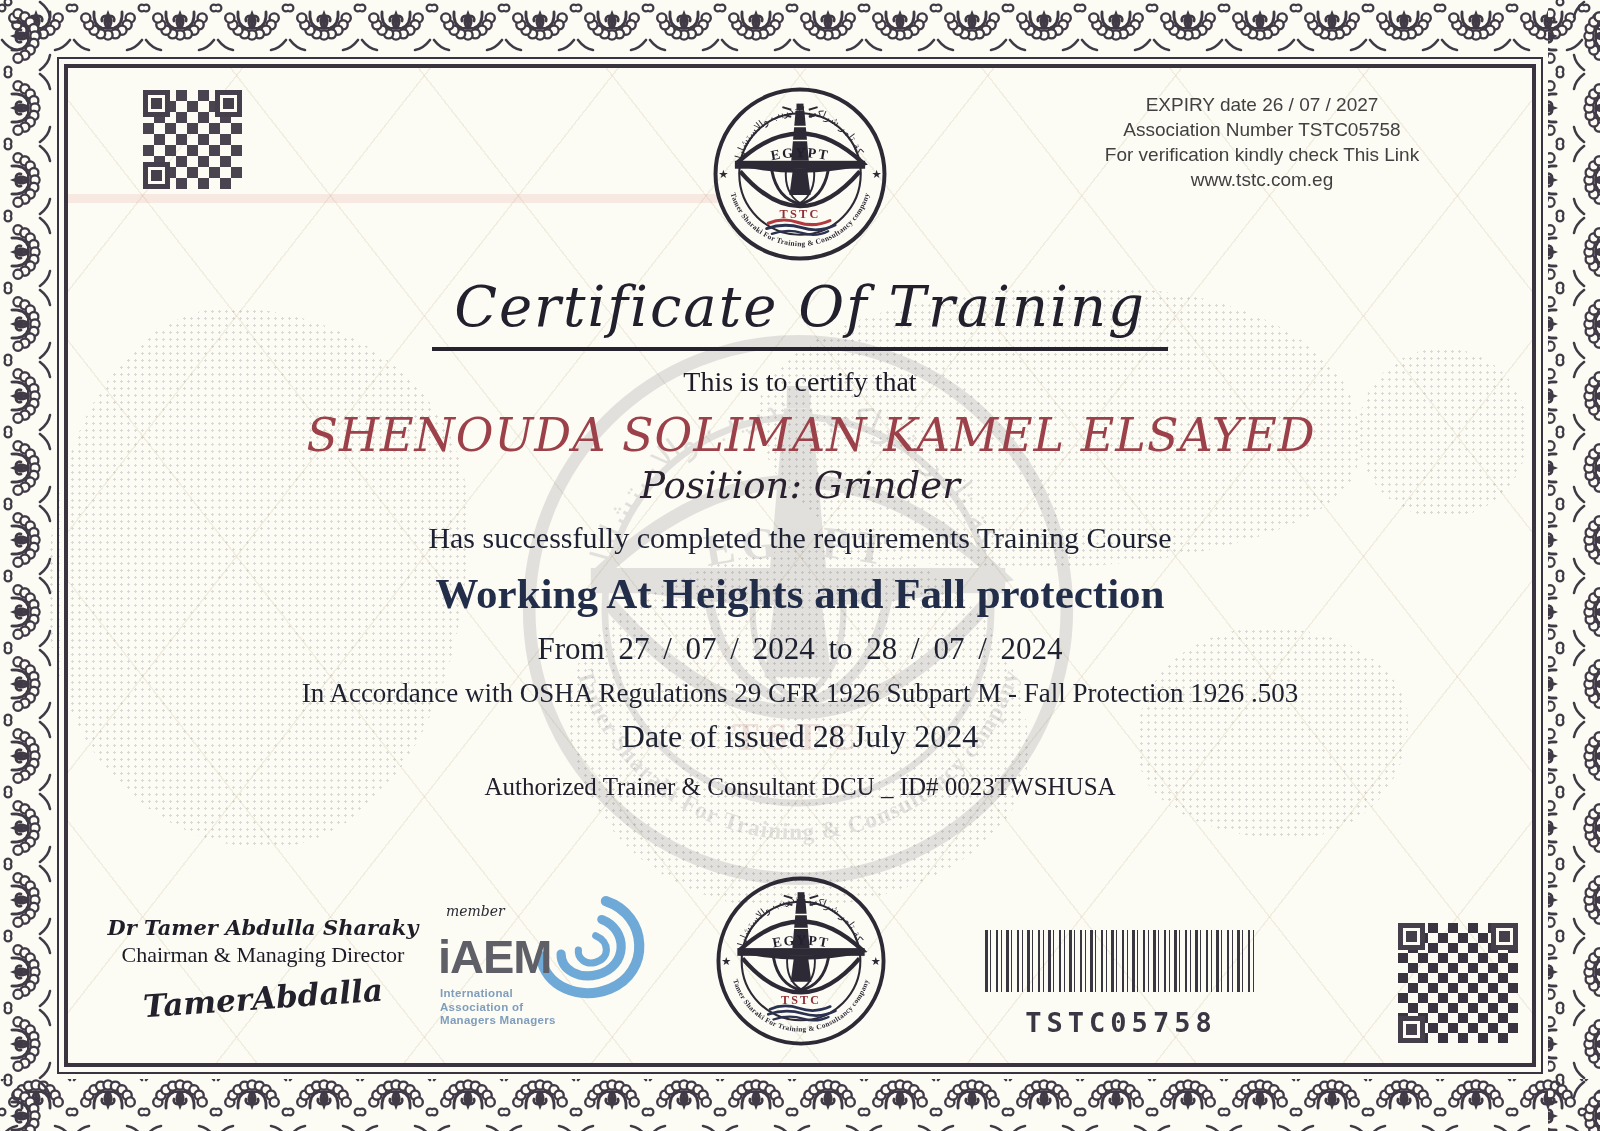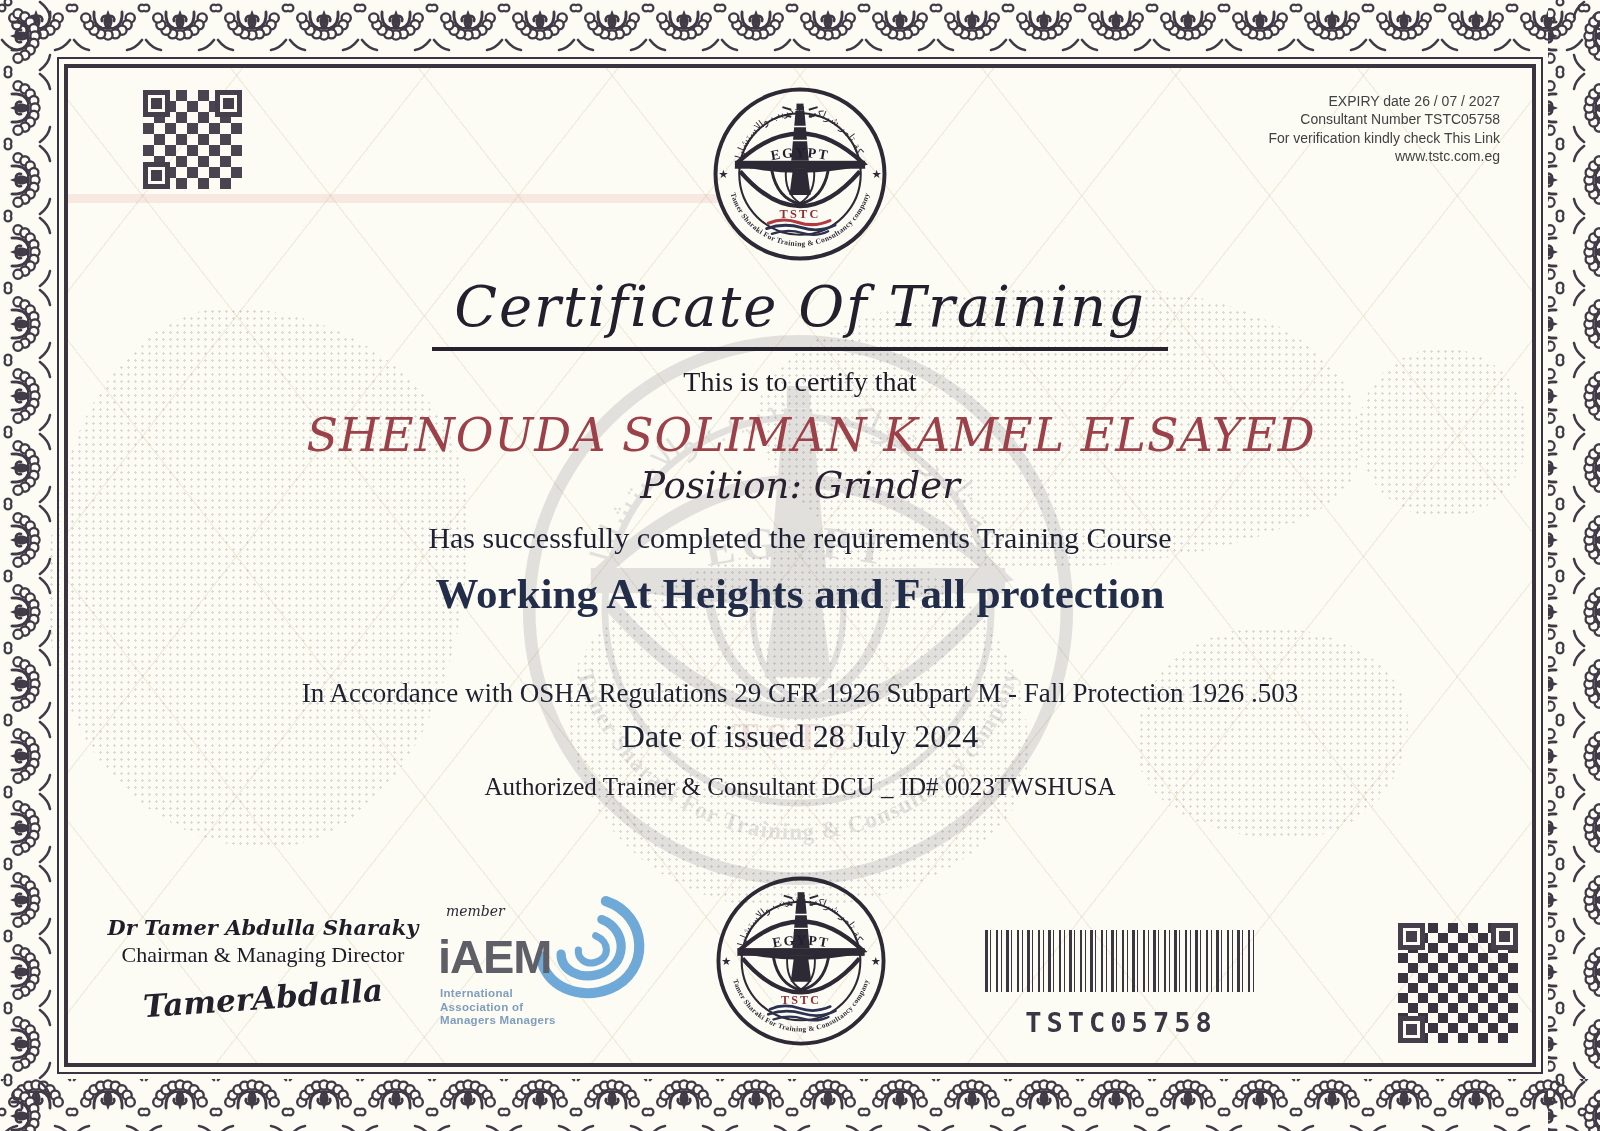--- a/index.html
+++ b/index.html
@@ -32,22 +32,22 @@
   .certify{top:298px;font-size:28px;color:#1e1b28;}
   .name{top:340px;font-size:46px;font-style:italic;color:#9c4049;letter-spacing:1px;font-family:"DejaVu Serif", serif;padding-left:22px;}
   .position{top:396px;font-size:37px;font-style:italic;color:#2a2030;font-family:"DejaVu Serif", serif;}
   .completed{top:453px;font-size:30px;color:#1d2133;}
   .course{top:501px;font-size:43px;font-weight:600;color:#222d49;}
   .dates{top:563px;font-size:31px;color:#1e2130;word-spacing:6px;}
   .accordance{top:610px;font-size:27px;color:#1e2130;}
   .issued{top:650px;font-size:32px;color:#1e2130;}
   .trainer{top:705px;font-size:25px;color:#23202e;}
   
-  .info{position:absolute;left:1012px;top:24px;width:420px;z-index:3;
-        font-family:"Liberation Sans", sans-serif;font-size:14px;line-height:1.32;color:#414141;text-align:right;}
+  .info{position:absolute;left:984px;top:24px;width:420px;z-index:3;
+        font-family:"Liberation Sans", sans-serif;font-size:19px;line-height:1.32;color:#414141;text-align:center;}
   
   .qr{position:absolute;z-index:3;background:repeating-conic-gradient(#4a4450 0% 25%, transparent 0% 50%);}
   .qr1{left:75px;top:22px;width:99px;height:99px;background-size:22px 22px;}
   .qr2{left:1330px;top:855px;width:120px;height:120px;background:repeating-conic-gradient(#39343f 0% 25%, transparent 0% 50%);background-size:20px 20px;}
   .qf{position:absolute;width:27px;height:27px;background:#fcfbf4;border:5px solid #443f4b;box-sizing:border-box;}
   .qf::after{content:"";position:absolute;inset:3px;background:#443f4b;}
   .qf.tl{left:0;top:0}.qf.tr{right:0;top:0}.qf.bl{left:0;bottom:0}
   
   .seal{position:absolute;z-index:3;}
   .seal-top{left:644px;top:18px;width:176px;height:176px;}
@@ -202,31 +202,32 @@
       <path class="seg" d="M93,46 L107,46 M92,62 L108,62"></path>
       <text class="s-egypt" text-anchor="middle"><textPath href="#t1Eg" startOffset="50%">EGYPT</textPath></text>
       <text class="s-tstc" x="100" y="150">TSTC</text>
       <path class="swr" d="M64,156 Q80,149 98,155 T134,153"></path>
       <path class="swn" d="M62,162 Q82,155 102,161 T140,158"></path>
       <path class="swn2" d="M68,168 Q86,162 102,167 T132,165"></path>
     </svg>
 
     <div class="info">
       <div>EXPIRY date 26 / 07 / 2027</div>
-      <div>Consultant Number TSTC05758</div>
+      <div>Association Number TSTC05758</div>
       <div>For verification kindly check This Link</div>
       <div>www.tstc.com.eg</div>
     </div>
 
     <div class="cl certify">This is to certify that</div>
     <div class="cl title"><span>Certificate Of Training</span></div>
     <div class="cl name">SHENOUDA SOLIMAN KAMEL ELSAYED</div>
     <div class="cl position">Position: Grinder</div>
     <div class="cl completed">Has successfully completed the requirements Training Course</div>
     <div class="cl course">Working At Heights and Fall protection</div>
+    <div class="cl dates">From 27 / 07 / 2024 to 28 / 07 / 2024</div>
     <div class="cl accordance">In Accordance with OSHA Regulations 29 CFR 1926 Subpart M - Fall Protection 1926 .503</div>
     <div class="cl issued">Date of issued 28 July 2024</div>
     <div class="cl trainer">Authorized Trainer &amp; Consultant DCU _ ID# 0023TWSHUSA</div>
 
     <div class="sign">
       <div class="sign-name">Dr Tamer Abdulla Sharaky</div>
       <div class="sign-title">Chairman &amp; Managing Director</div>
       <div class="autograph">TamerAbdalla</div>
     </div>
 

